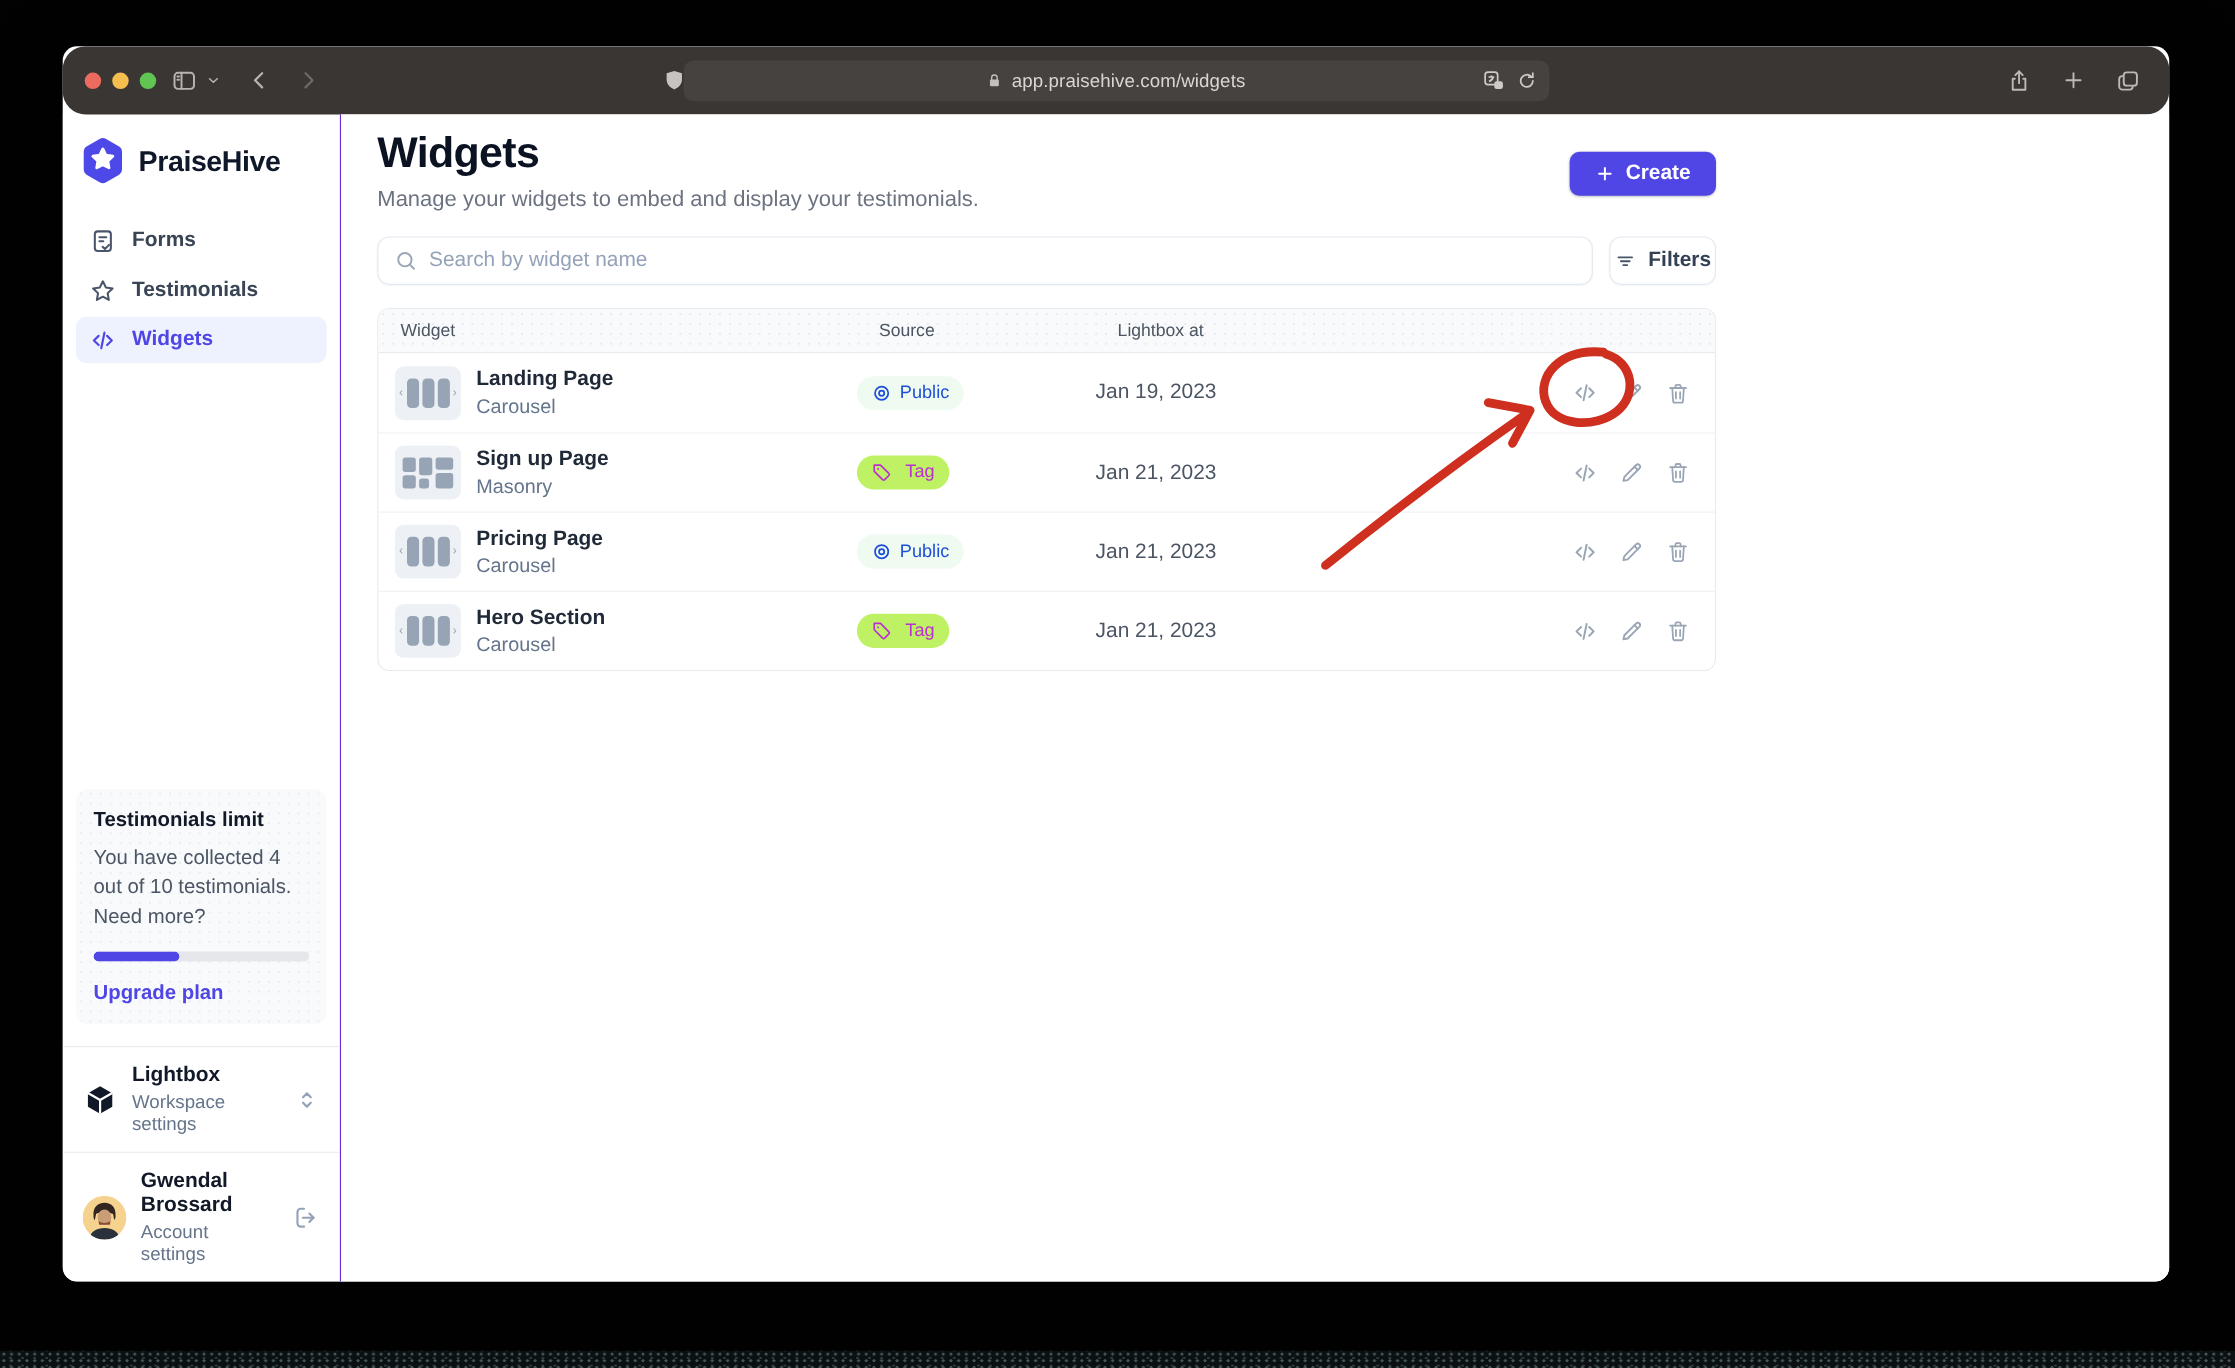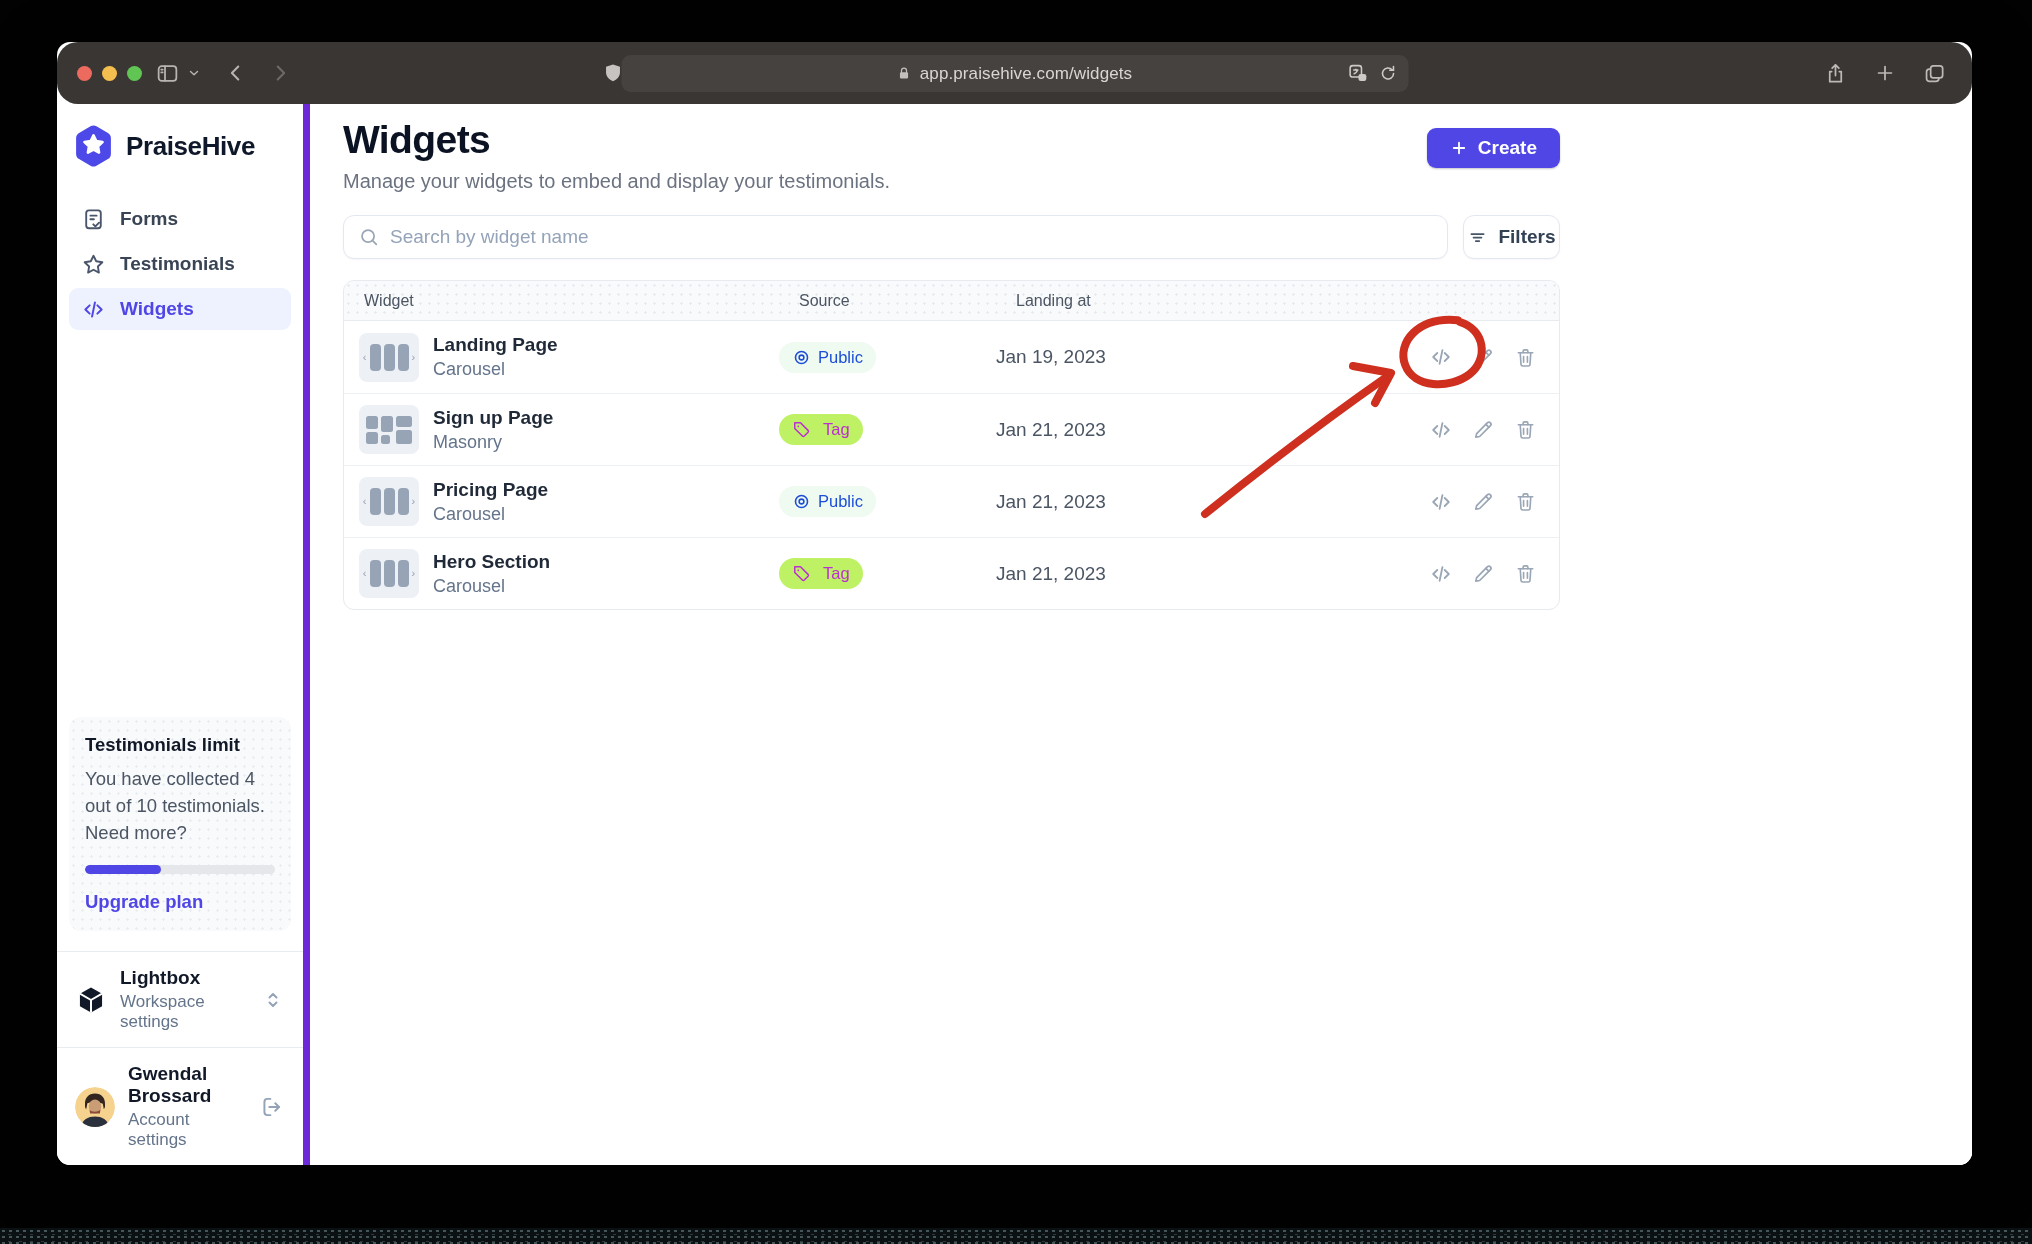--- a/index.html
+++ b/index.html
@@ -23,21 +23,21 @@
   .shield { position:absolute; left:545px; top:0; height:62px; display:flex; align-items:center; color:#c6c3c1; }
   .urlbar { position:absolute; left:50%; top:13px; transform:translateX(-50%); width:787px; height:37px;
     background:#46423f; border-radius:9px; display:flex; align-items:center; justify-content:center; color:#d9d6d4; }
   .urlbar .lock { margin-right:8px; display:inline-flex; color:#c2bfbd; }
   .url-text { font-size:17px; letter-spacing:.1px; }
   .url-right { position:absolute; right:11px; top:0; height:37px; display:flex; align-items:center; gap:10px; color:#cdcac8; }
   .tb-right { position:absolute; right:26px; top:0; height:62px; display:flex; align-items:center; gap:27px; color:#bdb9b6; }
 
   
   .app { flex:1; display:flex; min-height:0; background:#fff; }
-  .sidebar { width:253px; flex:0 0 253px; border-right:7px solid #6d28d9; display:flex; flex-direction:column; padding:18px 12px 0; }
+  .sidebar { width:253px; flex:0 0 253px; border-right:1px solid #6d28d9; display:flex; flex-direction:column; padding:18px 12px 0; }
   .brand { display:flex; align-items:center; gap:12px; padding:2px 4px; }
   .brand-name { font-size:26px; font-weight:800; color:#0f172a; letter-spacing:-.4px; }
   .nav { margin-top:28px; display:flex; flex-direction:column; gap:3px; }
   .nav-item { display:flex; align-items:center; gap:14px; height:42px; padding:0 12px; border-radius:9px;
     color:#394455; font-size:19px; font-weight:600; cursor:default; }
   .nav-item .icn { display:inline-flex; color:#49556a; }
   .nav-item.active { background:#eef2ff; color:#4f46e5; }
   .nav-item.active .icn { color:#4f46e5; }
   .side-spacer { flex:1; }
 
@@ -56,21 +56,21 @@
   .foot-sub { margin-top:3px; font-size:17px; color:#64748b; }
   .foot-end { color:#94a3b8; display:inline-flex; }
   .avatar { width:40px; height:40px; border-radius:50%; overflow:hidden; flex:0 0 40px; }
 
   
   .main { flex:1; position:relative; background:#fff; }
   .container { width:1217px; margin-left:33px; padding-top:14px; }
   .page-head { display:flex; align-items:flex-start; justify-content:space-between; }
   .page-title { font-size:39px; font-weight:700; color:#0b1323; letter-spacing:-.6px; line-height:44px; }
   .page-sub { margin-top:7px; font-size:20px; color:#6b7280; line-height:25px; }
-  .create-btn { margin-top:10px; height:40px; padding:0 23px; border:none; border-radius:9px; background:#4f46e5; color:#fff;
+  .create-btn { margin-top:20px; height:40px; padding:0 23px; border:none; border-radius:9px; background:#4f46e5; color:#fff;
     font-size:19px; font-weight:600; display:inline-flex; align-items:center; gap:10px; font-family:inherit;
     box-shadow:0 1px 2px rgba(15,23,42,.25); }
   .controls { margin-top:21px; display:flex; gap:15px; }
   .search { flex:0 0 1105px; height:44px; border:1px solid #e2e8f0; border-radius:11px; background:#fff;
     display:flex; align-items:center; padding:0 14px; gap:10px; box-shadow:0 1px 2px rgba(15,23,42,.04); }
   .search input { border:none; outline:none; flex:1; font-size:19px; color:#334155; font-family:inherit; background:transparent; }
   .search input::placeholder { color:#94a3b8; }
   .search .icn { color:#9aa6b5; display:inline-flex; }
   .filters-btn { flex:1; height:44px; border:1px solid #e2e8f0; border-radius:11px; background:#fff; color:#334155;
     font-size:19px; font-weight:600; display:inline-flex; align-items:center; justify-content:center; gap:10px;
@@ -333,21 +333,21 @@
                   </svg>
               </span>
               <span>Filters</span>
             </button>
           </div>
 
           <div class="table">
             <div class="trow thead">
               <div class="cell">Widget</div>
               <div class="cell">Source</div>
-              <div class="cell">Landing at</div>
+              <div class="cell">Lightbox at</div>
               <div class="cell"></div>
             </div>
 
             <div class="trow tbody-row">
               <div class="cell-widget">
                 <span class="thumb">
                   <span class="chev">‹</span>
                     <span class="bar"></span>
                     <span class="bar"></span>
                     <span class="bar"></span>

